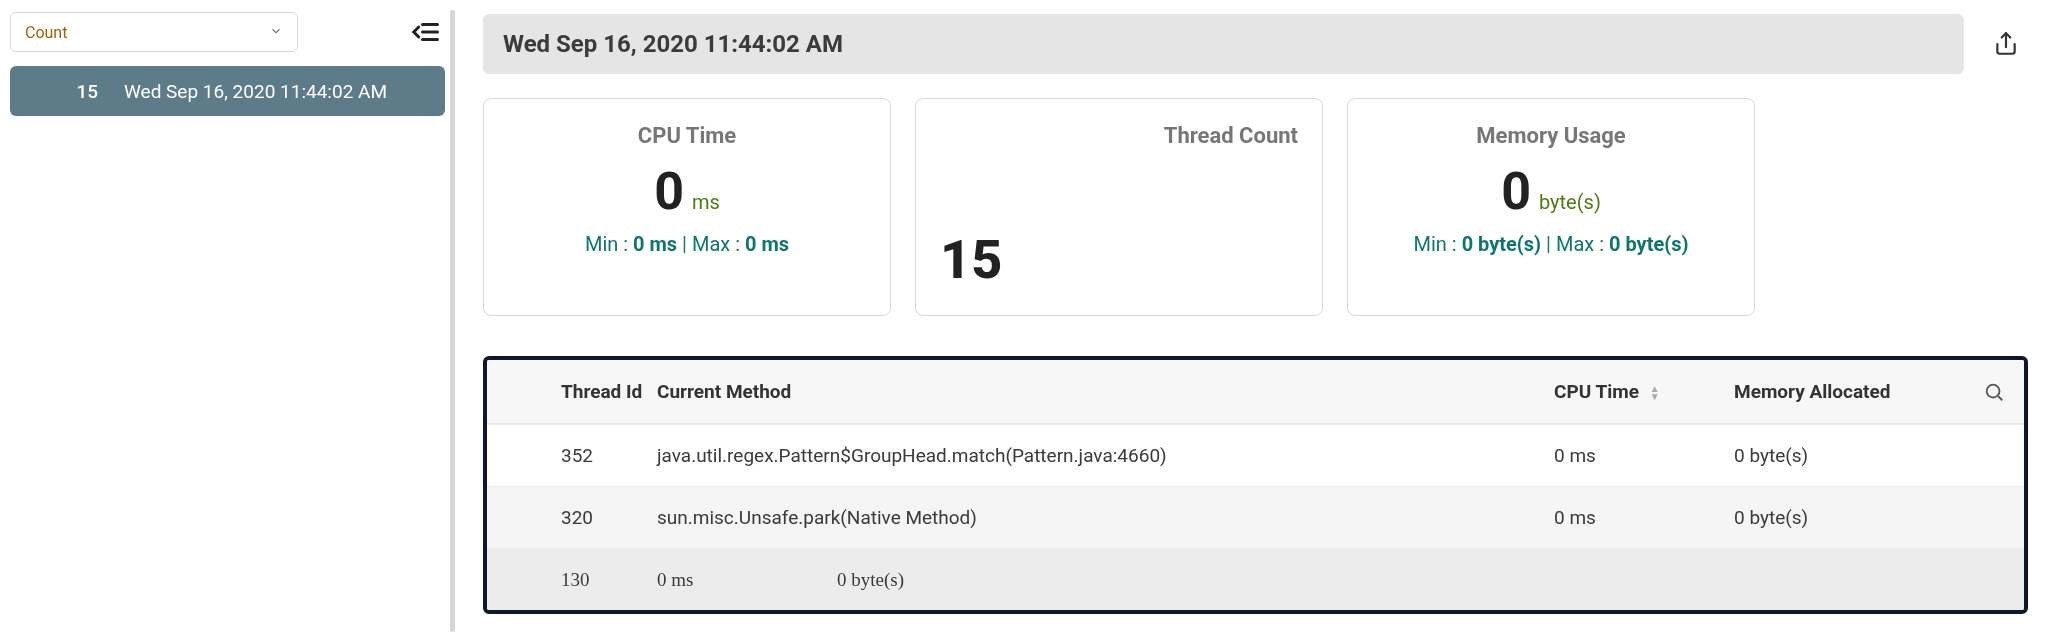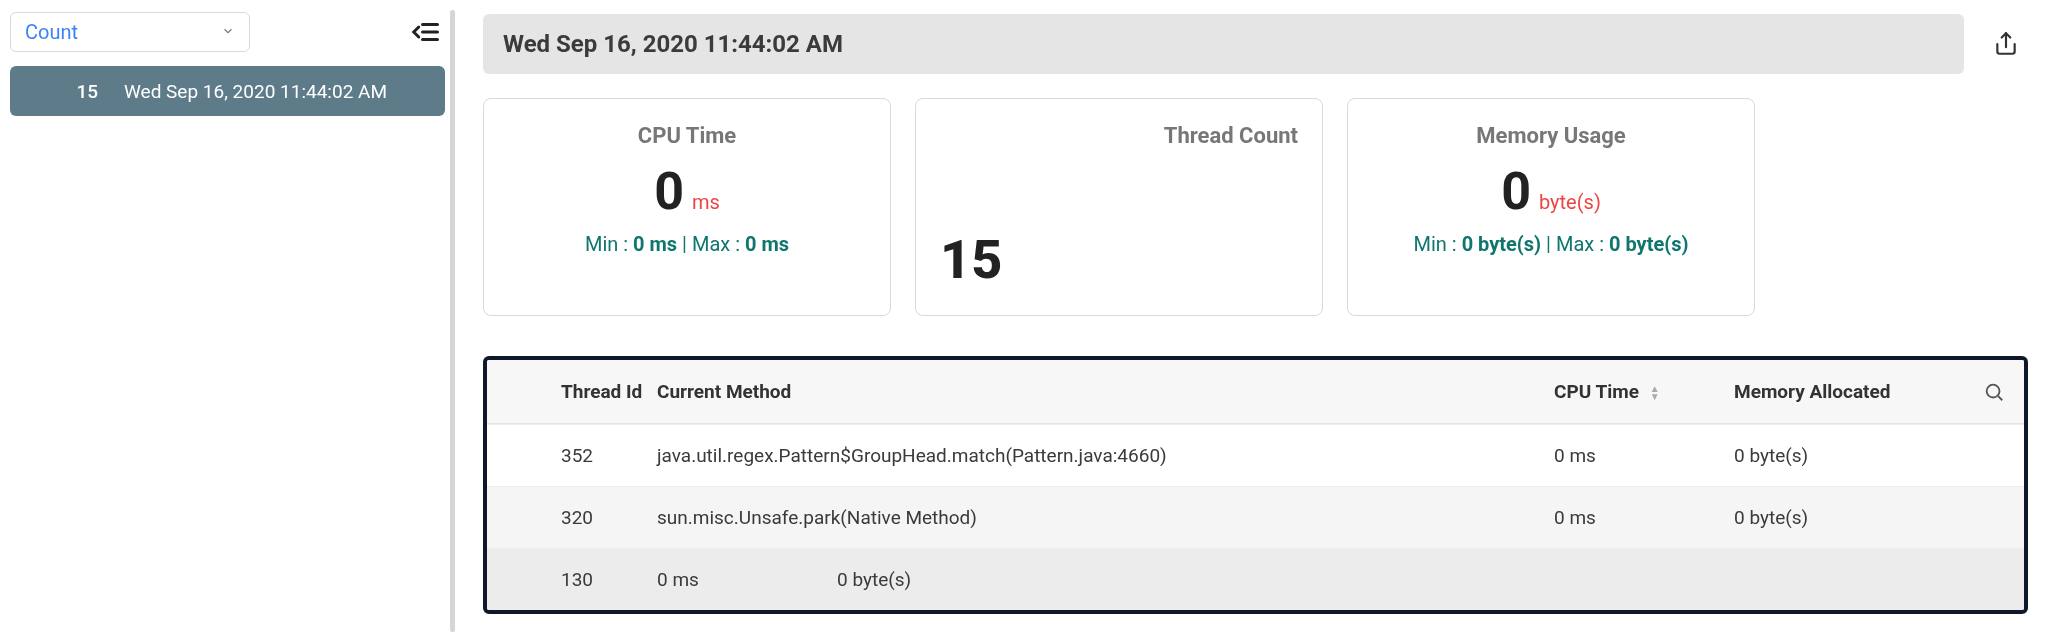--- a/index.html
+++ b/index.html
@@ -26,28 +26,28 @@
     display: flex;
     align-items: center;
     justify-content: space-between;
     margin-bottom: 14px;
   }
   .count-select {
     display: flex;
     align-items: center;
     justify-content: space-between;
     height: 40px;
-    width: 240px;
+    width: 288px;
     border: 1px solid #d9d9d9;
     border-radius: 6px;
     padding: 0 14px;
     background: #fff;
     cursor: pointer;
-    color: #3b82f6;
-    font-size: 20px;
+    color: #a16207;
+    font-size: 16px;
   }
   .count-select .chev { color: #777; font-size: 14px; }
   .collapse-btn {
     width: 40px;
     height: 40px;
     display: flex;
     align-items: center;
     justify-content: center;
     cursor: pointer;
     color: #222;
@@ -141,21 +141,21 @@
     margin-bottom: 14px;
   }
   .card .big .num {
     font-size: 52px;
     font-weight: 700;
     color: #222;
     line-height: 1;
   }
   .card .big .unit {
     font-size: 20px;
-    color: #ef4444;
+    color: #4d7c0f;
   }
   .card .minmax {
     font-size: 20px;
     color: #0f766e;
   }
   .card .minmax .b { font-weight: 700; }
   .card.thread {
     align-items: flex-end;
     text-align: right;
   }
@@ -187,21 +187,21 @@
     color: #333;
     border-bottom: 1px solid #e4e4e4;
     height: 64px;
   }
   .trow.body { border-top: 1px solid #eee; }
   .trow.body:nth-child(odd) { background: #f3f3f3; }
   .trow.body:nth-child(even) { background: #ffffff; }
   
   .tbody .trow:nth-child(1){ background:#fff;justify-content:center; }
   .tbody .trow:nth-child(2){ background:#f5f5f5; }
-  .tbody .trow:nth-child(3){ background:#ececec; }
+  .tbody .trow:nth-child(3){ background:#ececec;font-family:Liberation Serif, serif; }
   .c-id { width: 170px; padding-left: 74px; }
   .c-method { flex: 1; padding-left: 0; }
   .c-cpu { width: 180px; }
   .c-mem { width: 230px; }
   .c-search { width: 60px; display:flex; align-items:center; justify-content:center; }
   .sort-icon { display:inline-flex; flex-direction:column; margin-left:6px; vertical-align:middle; line-height:0;}
   .sort-icon span{ font-size:10px; color:#aaa; line-height:8px;}
   .search-icon { cursor:pointer; color:#555; }
 </style>
 </head>

